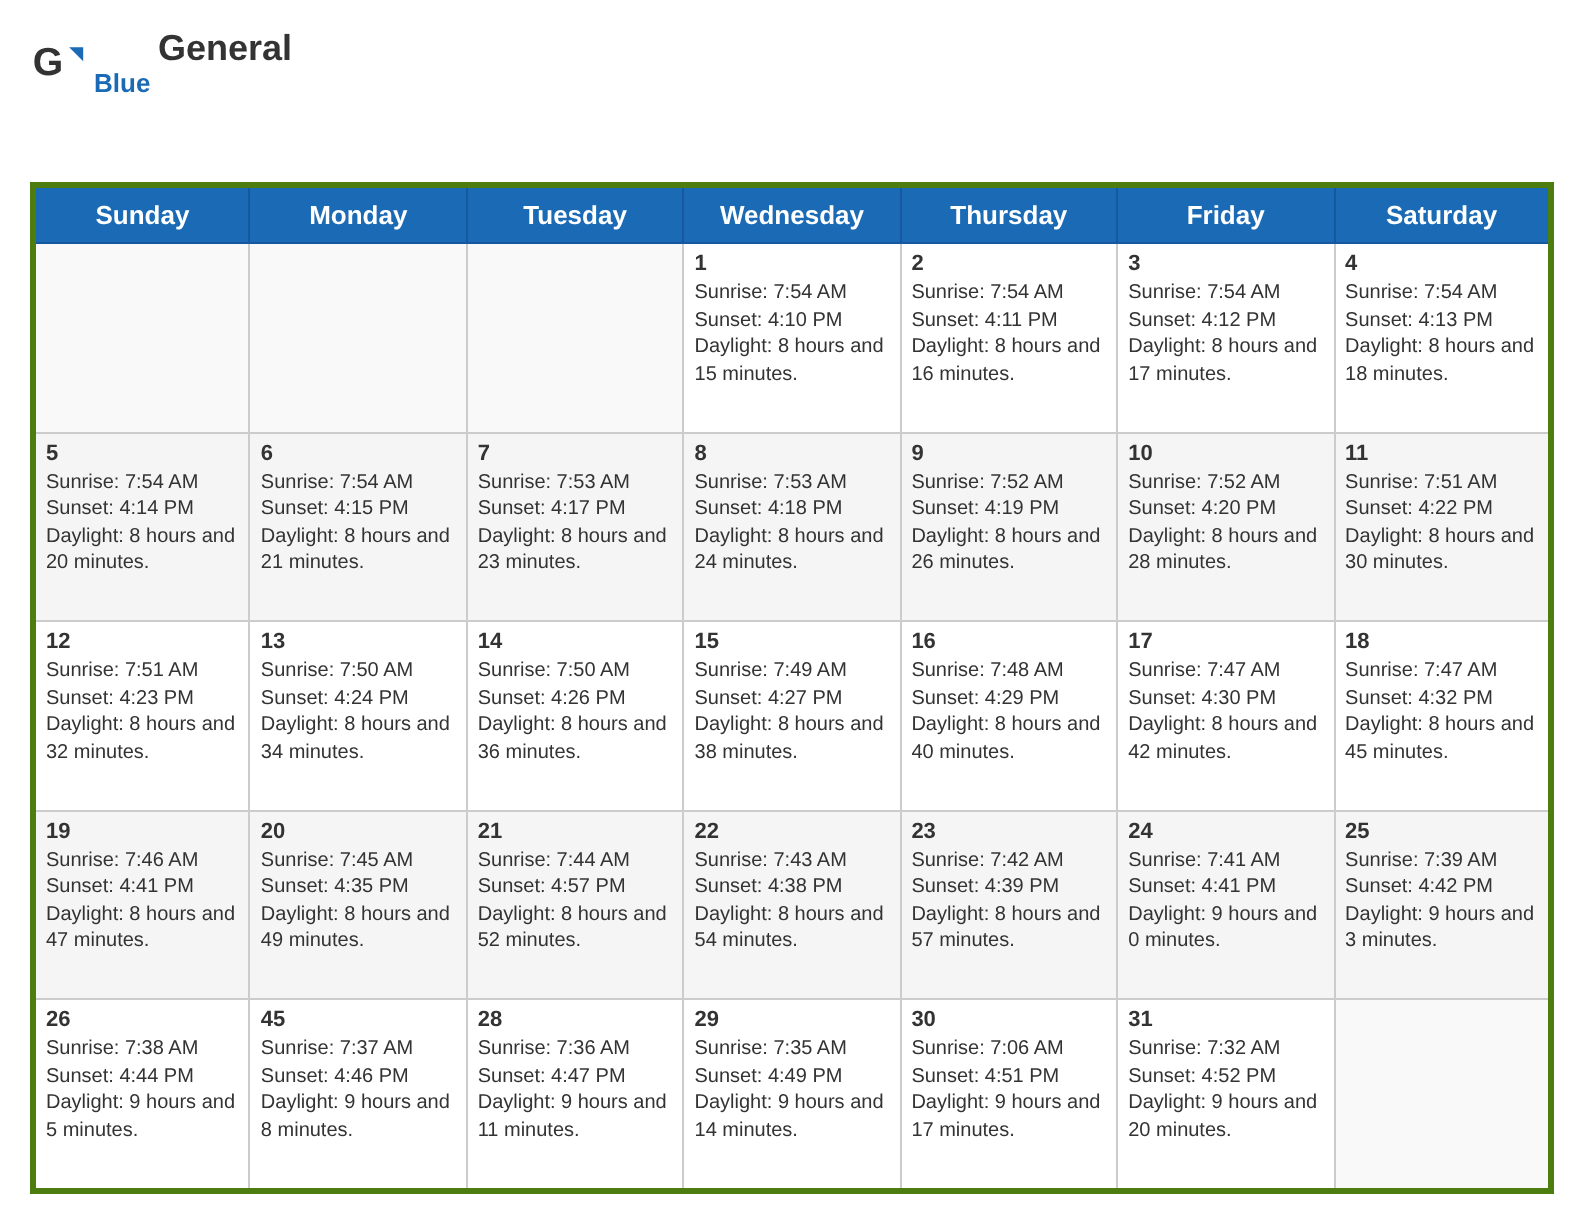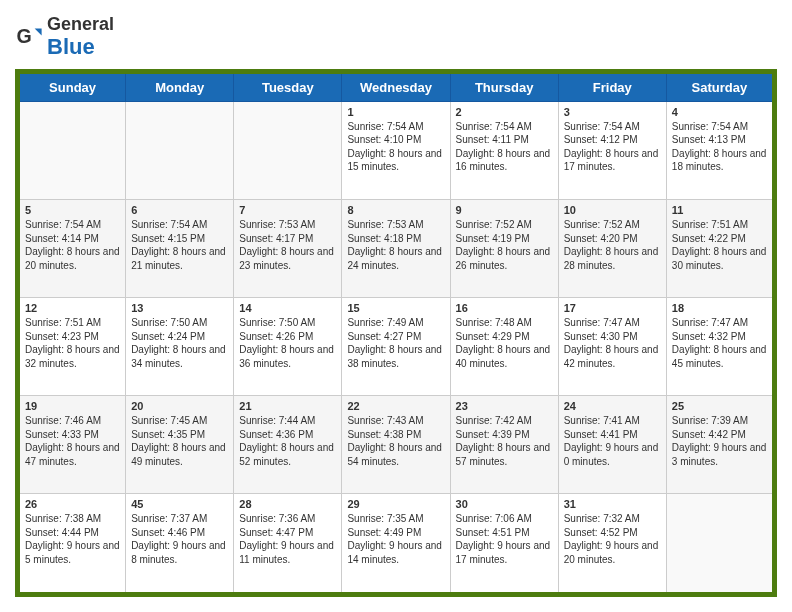--- a/index.html
+++ b/index.html
@@ -29,23 +29,24 @@
     }
     .logo-text {
       display: flex;
       flex-direction: column;
       line-height: 1.1;
     }
     .logo-general {
       font-size: 18px;
       font-weight: bold;
       color: #333;
+      margin-left: 32px;
     }
     .logo-blue {
-      font-size: 22px;
+      font-size: 13px;
       font-weight: bold;
       color: #1a6ab5;
     }
     .logo-icon {
       width: 28px;
       height: 28px;
       margin-right: 4px;
     }
     .title-section {
       text-align: right;
@@ -54,24 +55,25 @@
       font-size: 32px;
       font-weight: bold;
       color: #333;
     }
     .location {
       font-size: 14px;
       color: #555;
     }
     .calendar {
       flex: 1;
-      border: 5px solid #4d7c0f;
+      border: 3px solid #4d7c0f;
       border-collapse: collapse;
       width: 100%;
       table-layout: fixed;
+      margin-top: 32px;
     }
     .calendar th {
       background-color: #1a6ab5;
       color: white;
       text-align: center;
       padding: 6px 4px;
       font-size: 13px;
       font-weight: bold;
       border: 1px solid #1558a0;
     }
@@ -268,35 +270,35 @@
             <div class="day-info">Sunrise: 7:47 AM
 Sunset: 4:32 PM
 Daylight: 8 hours
 and 45 minutes.</div>
           </td>
         </tr>
         <tr>
           <td>
             <span class="day-number">19</span>
             <div class="day-info">Sunrise: 7:46 AM
-Sunset: 4:33 PM
+Sunset: 4:41 PM
 Daylight: 8 hours
 and 47 minutes.</div>
           </td>
           <td>
             <span class="day-number">20</span>
             <div class="day-info">Sunrise: 7:45 AM
 Sunset: 4:35 PM
 Daylight: 8 hours
 and 49 minutes.</div>
           </td>
           <td>
             <span class="day-number">21</span>
             <div class="day-info">Sunrise: 7:44 AM
-Sunset: 4:36 PM
+Sunset: 4:57 PM
 Daylight: 8 hours
 and 52 minutes.</div>
           </td>
           <td>
             <span class="day-number">22</span>
             <div class="day-info">Sunrise: 7:43 AM
 Sunset: 4:38 PM
 Daylight: 8 hours
 and 54 minutes.</div>
           </td>

